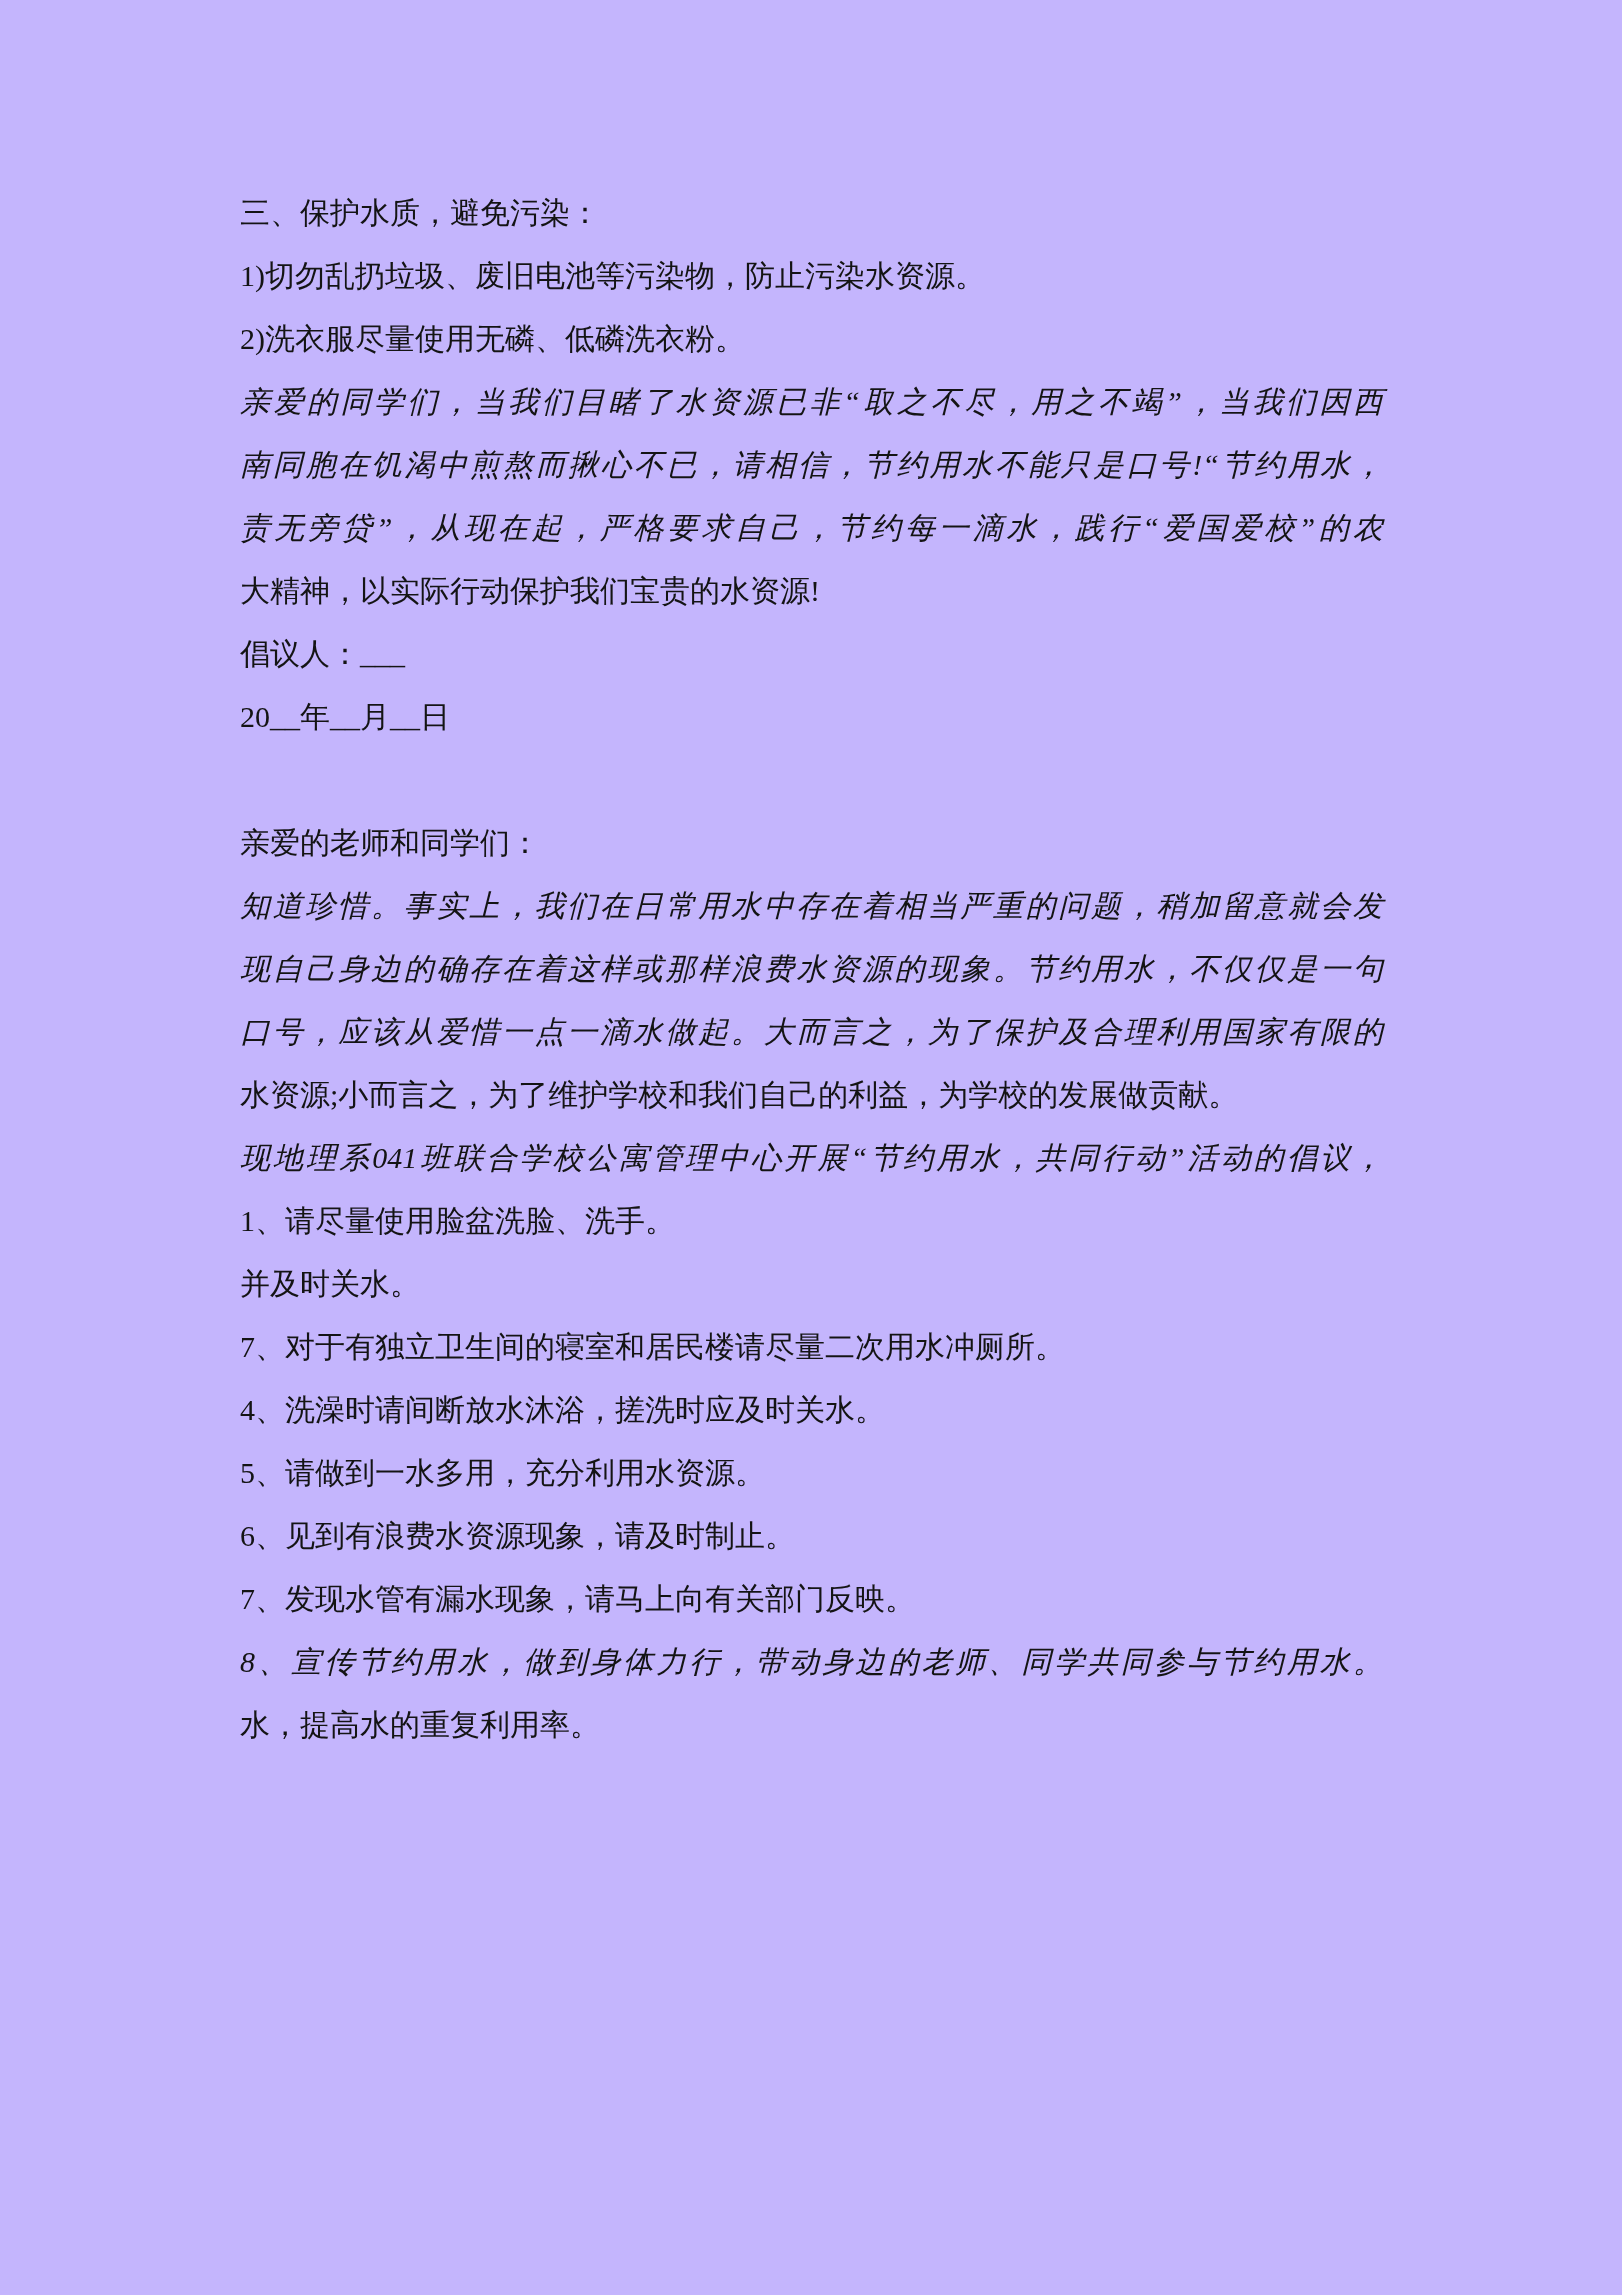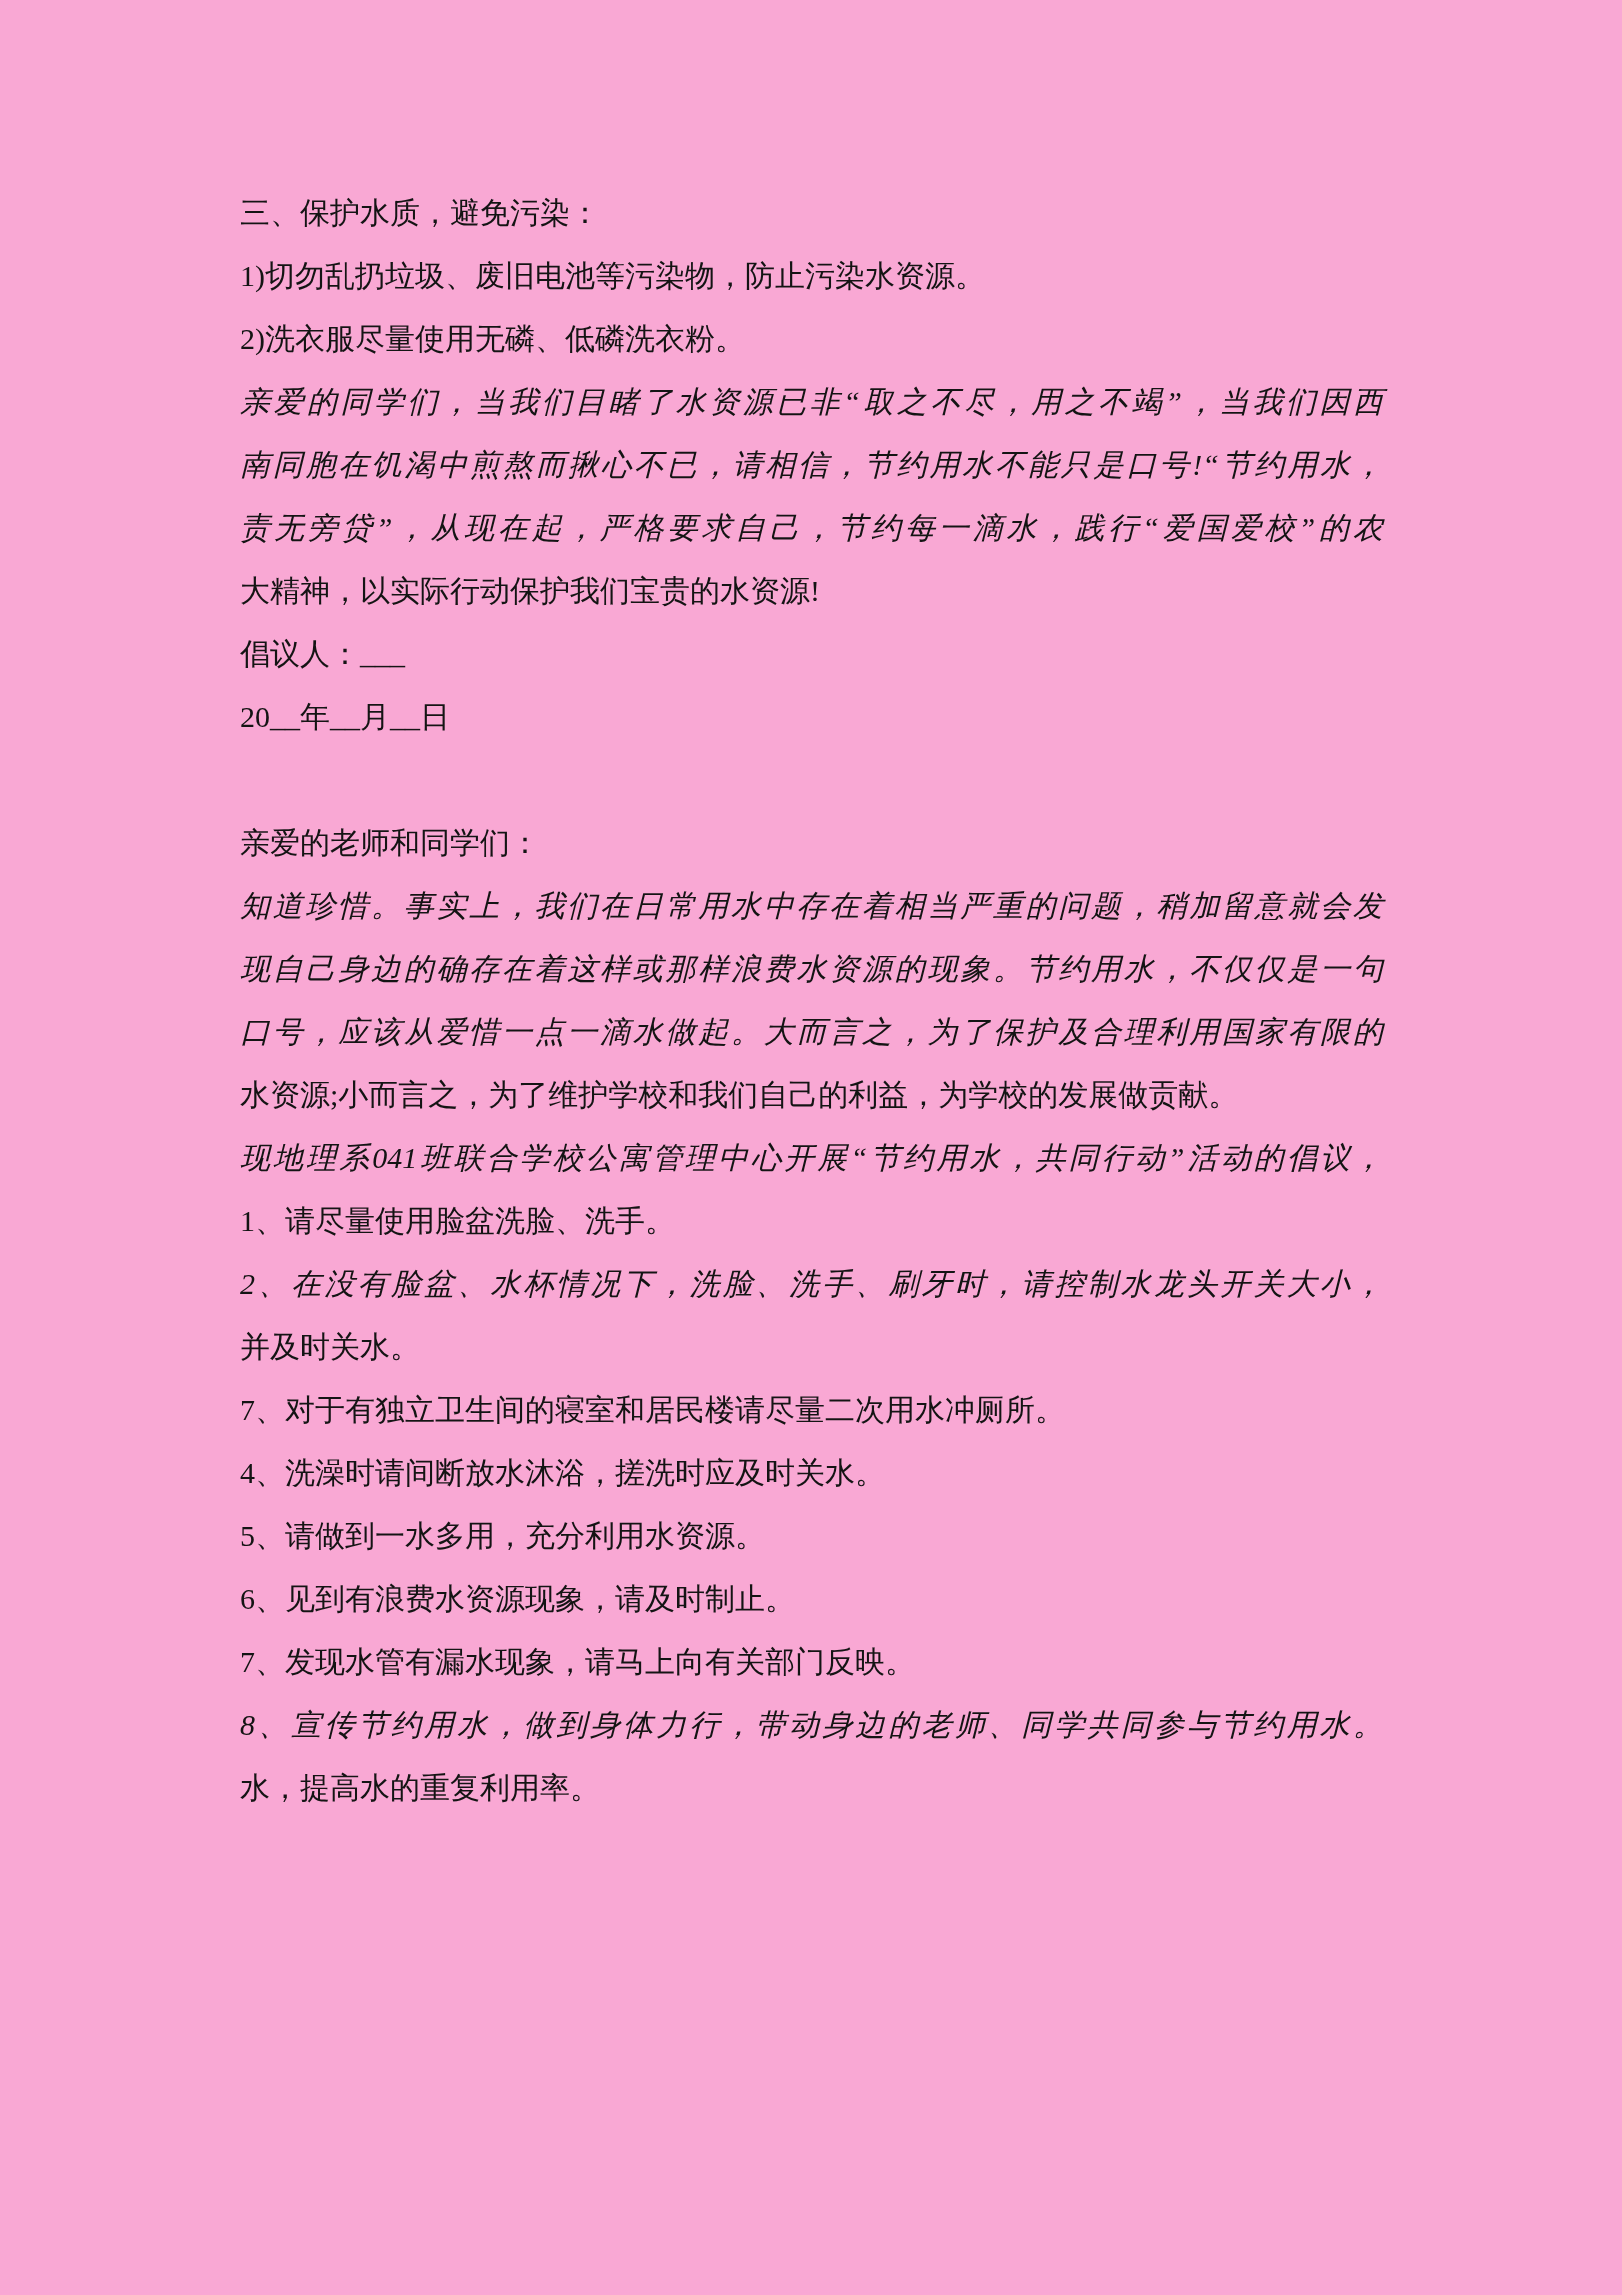--- a/index.html
+++ b/index.html
@@ -36,40 +36,39 @@
   }
   .doc-line.fill {
     text-align: justify;
     text-align-last: justify;
     font-style: italic;
   }
 </style>
 </head>
 <body style="background: rgb(251, 251, 249);">
 
-<div class="page" style="background: #f9a8d4; padding-left: 16px;">
+<div class="page" style="background: #c4b5fd; padding-left: 16px;">
   <div class="doc-body" style="color: rgb(20, 20, 20);">
       <div class="doc-line">三、保护水质，避免污染：</div>
       <div class="doc-line">1)切勿乱扔垃圾、废旧电池等污染物，防止污染水资源。</div>
       <div class="doc-line">2)洗衣服尽量使用无磷、低磷洗衣粉。</div>
       <div class="doc-line fill">亲爱的同学们，当我们目睹了水资源已非“取之不尽，用之不竭”，当我们因西</div>
       <div class="doc-line fill">南同胞在饥渴中煎熬而揪心不已，请相信，节约用水不能只是口号!“节约用水，</div>
       <div class="doc-line fill">责无旁贷”，从现在起，严格要求自己，节约每一滴水，践行“爱国爱校”的农</div>
       <div class="doc-line">大精神，以实际行动保护我们宝贵的水资源!</div>
       <div class="doc-line">倡议人：___</div>
       <div class="doc-line">20__年__月__日</div>
       <div class="doc-line">&nbsp;</div>
       <div class="doc-line">亲爱的老师和同学们：</div>
       <div class="doc-line fill">知道珍惜。事实上，我们在日常用水中存在着相当严重的问题，稍加留意就会发</div>
       <div class="doc-line fill">现自己身边的确存在着这样或那样浪费水资源的现象。节约用水，不仅仅是一句</div>
       <div class="doc-line fill">口号，应该从爱惜一点一滴水做起。大而言之，为了保护及合理利用国家有限的</div>
       <div class="doc-line">水资源;小而言之，为了维护学校和我们自己的利益，为学校的发展做贡献。</div>
       <div class="doc-line fill">现地理系041班联合学校公寓管理中心开展“节约用水，共同行动”活动的倡议，</div>
       <div class="doc-line">1、请尽量使用脸盆洗脸、洗手。</div>
-      <div class="doc-line fill">2、在没有脸盆、水杯情况下，洗脸、洗手、刷牙时，请控制水龙头开关大小，</div>
       <div class="doc-line">并及时关水。</div>
       <div class="doc-line">7、对于有独立卫生间的寝室和居民楼请尽量二次用水冲厕所。</div>
       <div class="doc-line">4、洗澡时请间断放水沐浴，搓洗时应及时关水。</div>
       <div class="doc-line">5、请做到一水多用，充分利用水资源。</div>
       <div class="doc-line">6、见到有浪费水资源现象，请及时制止。</div>
       <div class="doc-line">7、发现水管有漏水现象，请马上向有关部门反映。</div>
       <div class="doc-line fill">8、宣传节约用水，做到身体力行，带动身边的老师、同学共同参与节约用水。</div>
       <div class="doc-line">水，提高水的重复利用率。</div>
     </div>
 </div>

